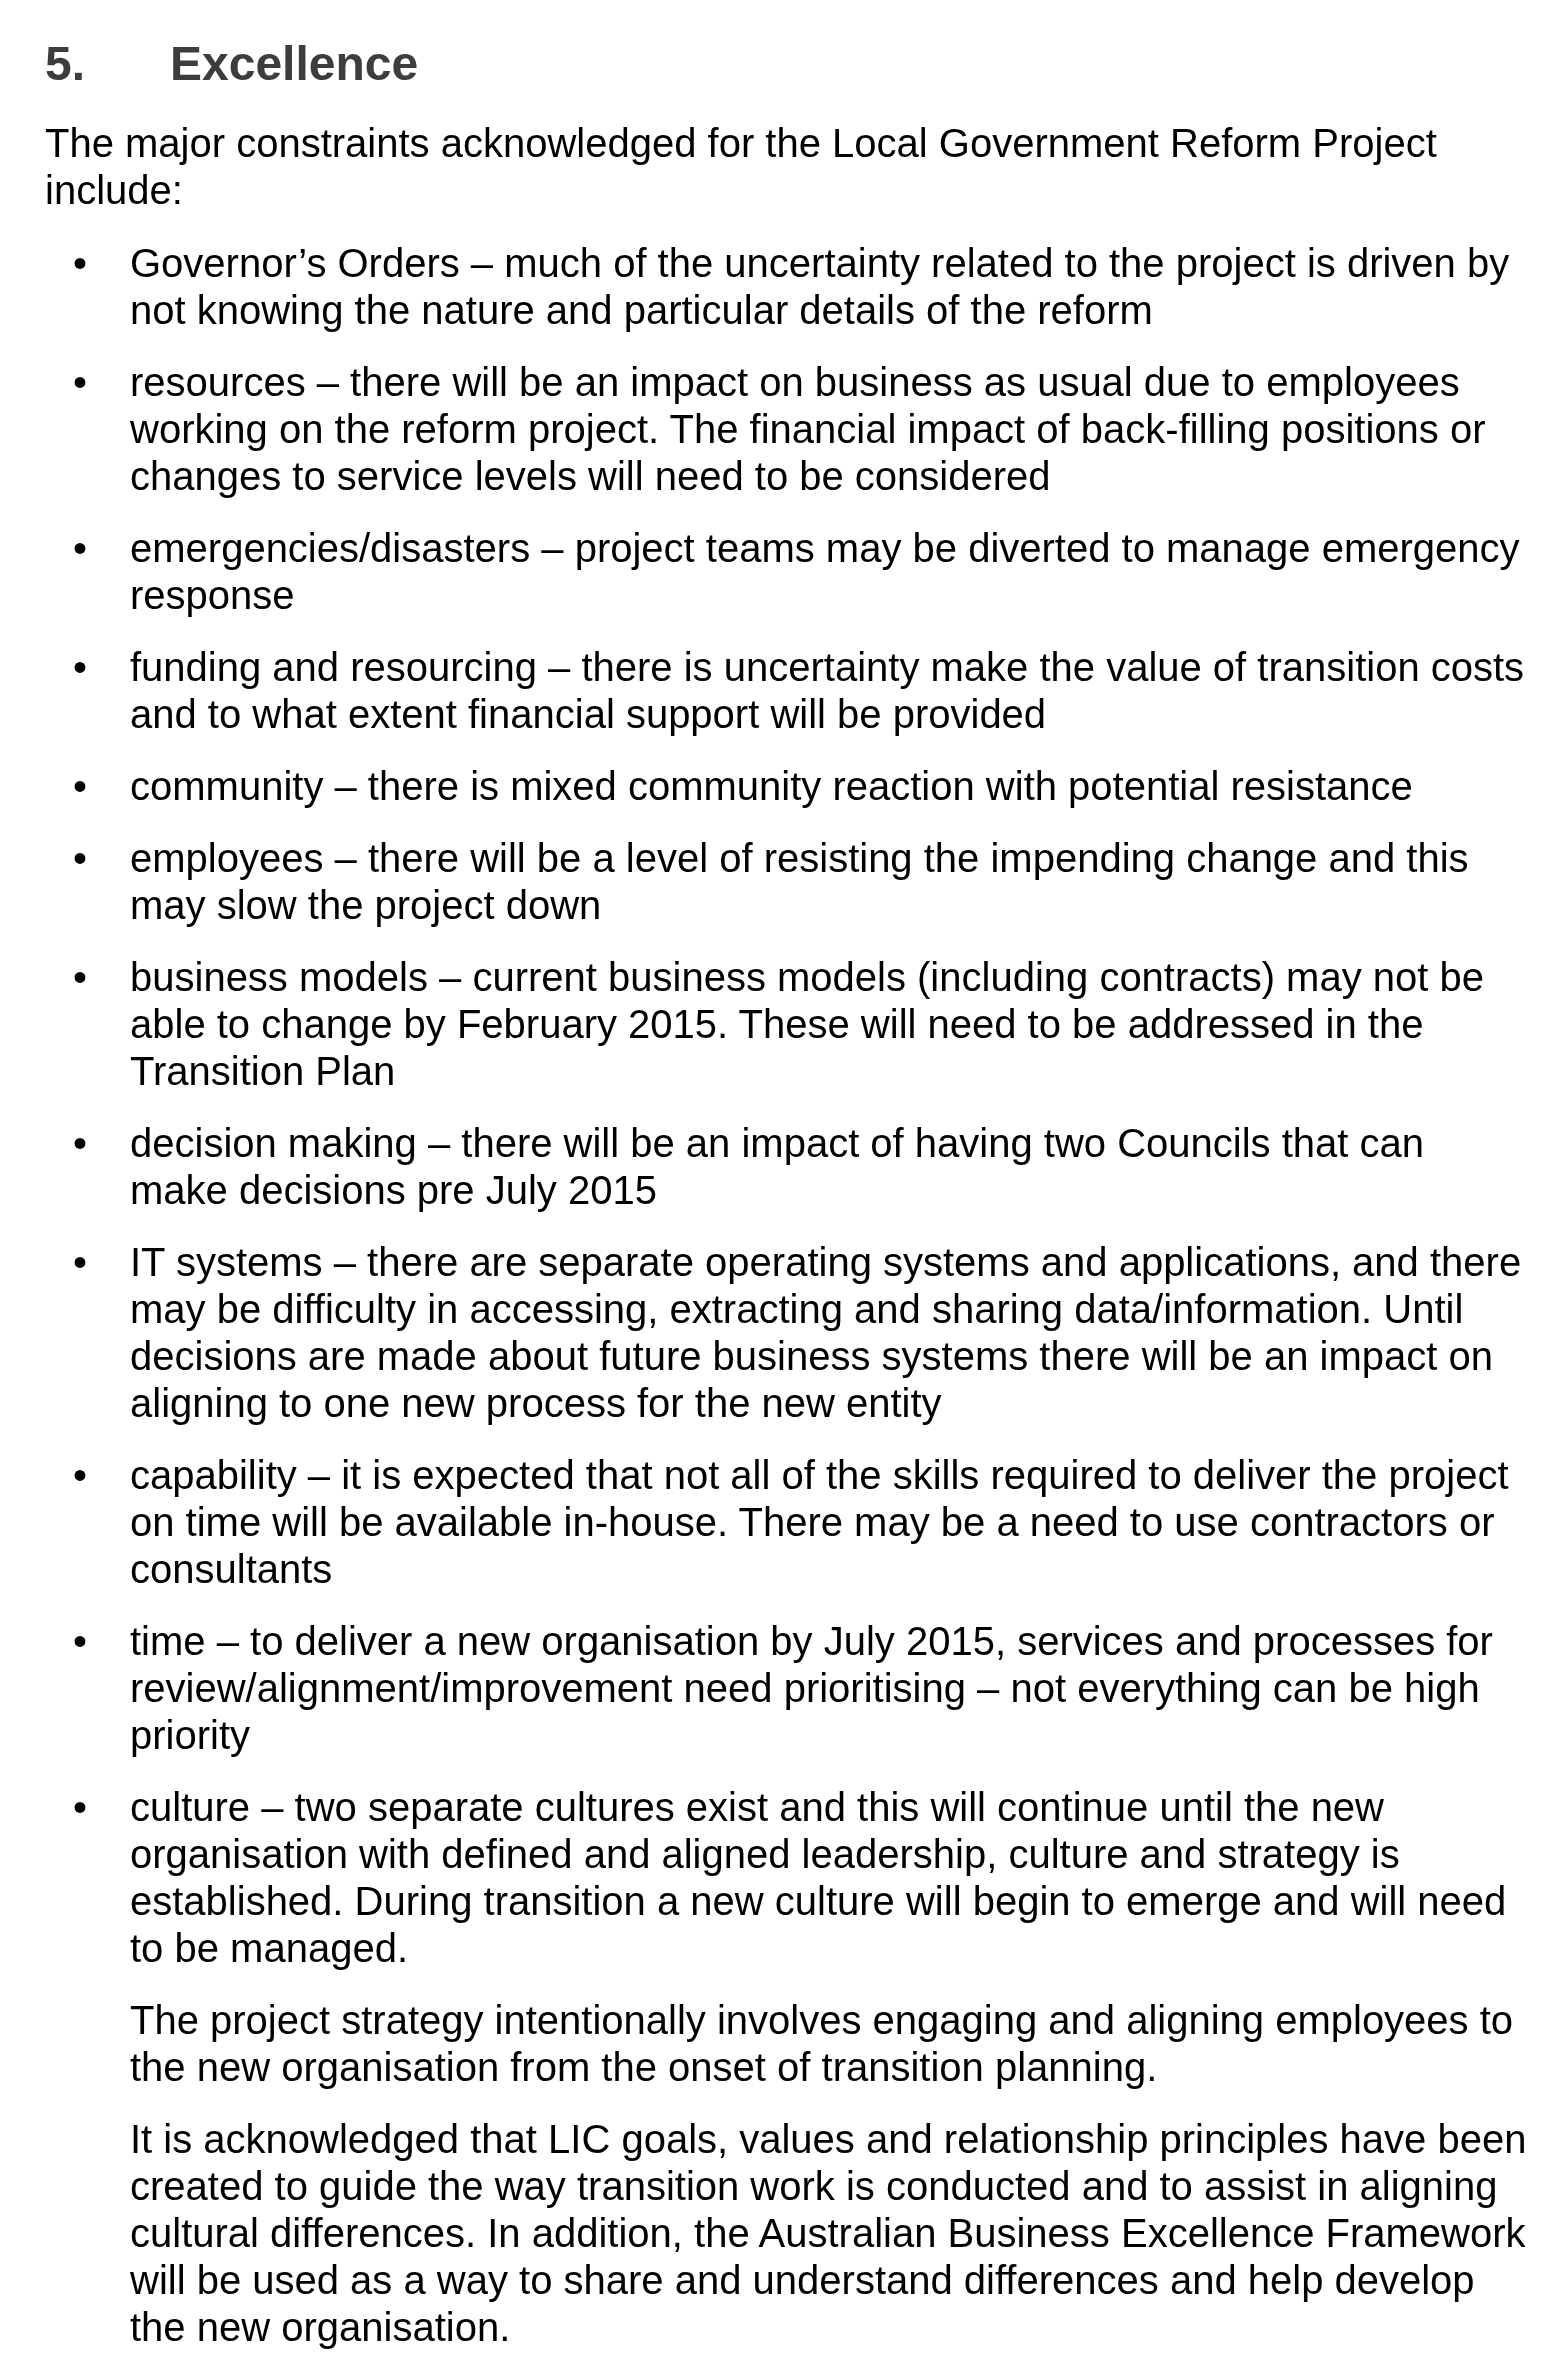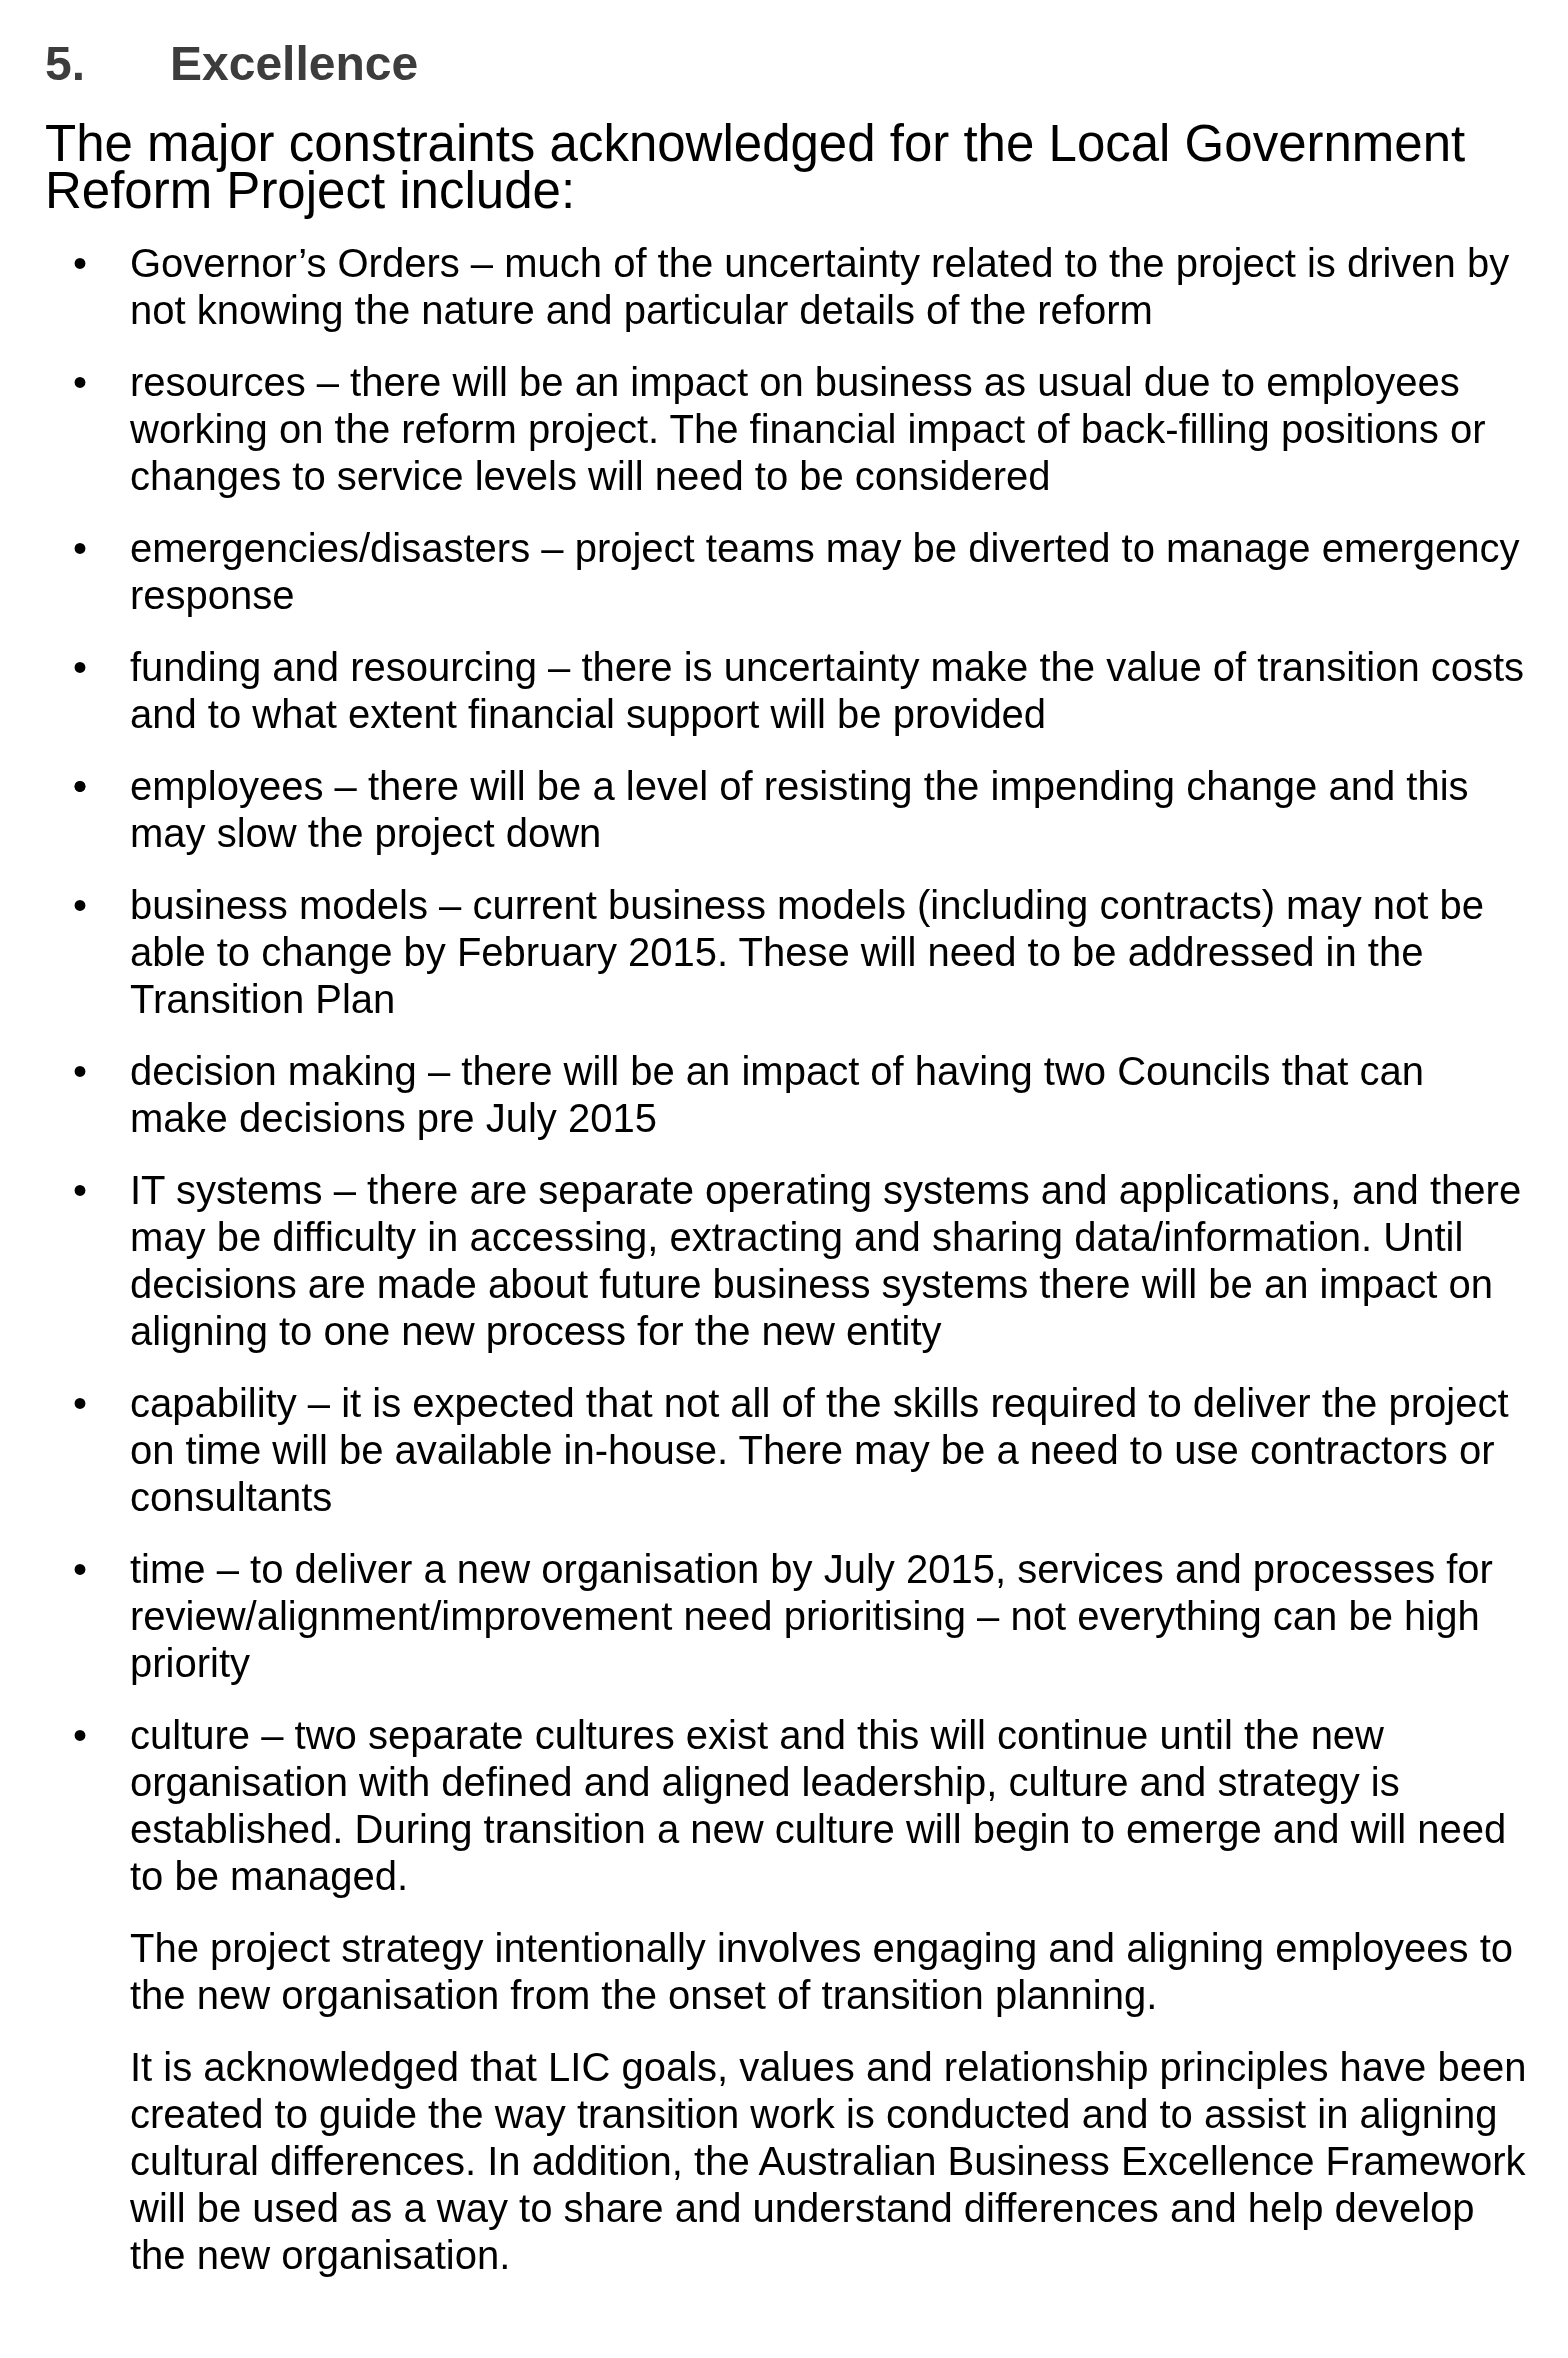--- a/index.html
+++ b/index.html
@@ -24,21 +24,21 @@
     font-weight: bold;
     color: #3d3d3d;
     line-height: 56px;
     margin: 0 0 28px 0;
   }
   .heading-number {
     width: 125px;
     flex: 0 0 125px;
   }
   .intro {
-    font-size: 51px;
+    font-size: 40px;
     line-height: 47px;
     margin: 0 0 26px 0;
     max-width: 1460px;
   }
   ul.constraint-list {
     list-style: none;
     margin: 0;
     padding: 0;
   }
   ul.constraint-list li {
@@ -90,20 +90,21 @@
     <li>
       <span class="bullet">•</span>
       <span class="li-text">emergencies/disasters – project teams may be diverted to manage emergency response</span>
     </li>
     <li>
       <span class="bullet">•</span>
       <span class="li-text">funding and resourcing – there is uncertainty make the value of transition costs and to what extent financial support will be provided</span>
     </li>
     <li>
       <span class="bullet">•</span>
+      <span class="li-text">community – there is mixed community reaction with potential resistance</span>
     </li>
     <li>
       <span class="bullet">•</span>
       <span class="li-text">employees – there will be a level of resisting the impending change and this may slow the project down</span>
     </li>
     <li>
       <span class="bullet">•</span>
       <span class="li-text">business models – current business models (including contracts) may not be able to change by February 2015.  These will need to be addressed in the Transition Plan</span>
     </li>
     <li>

